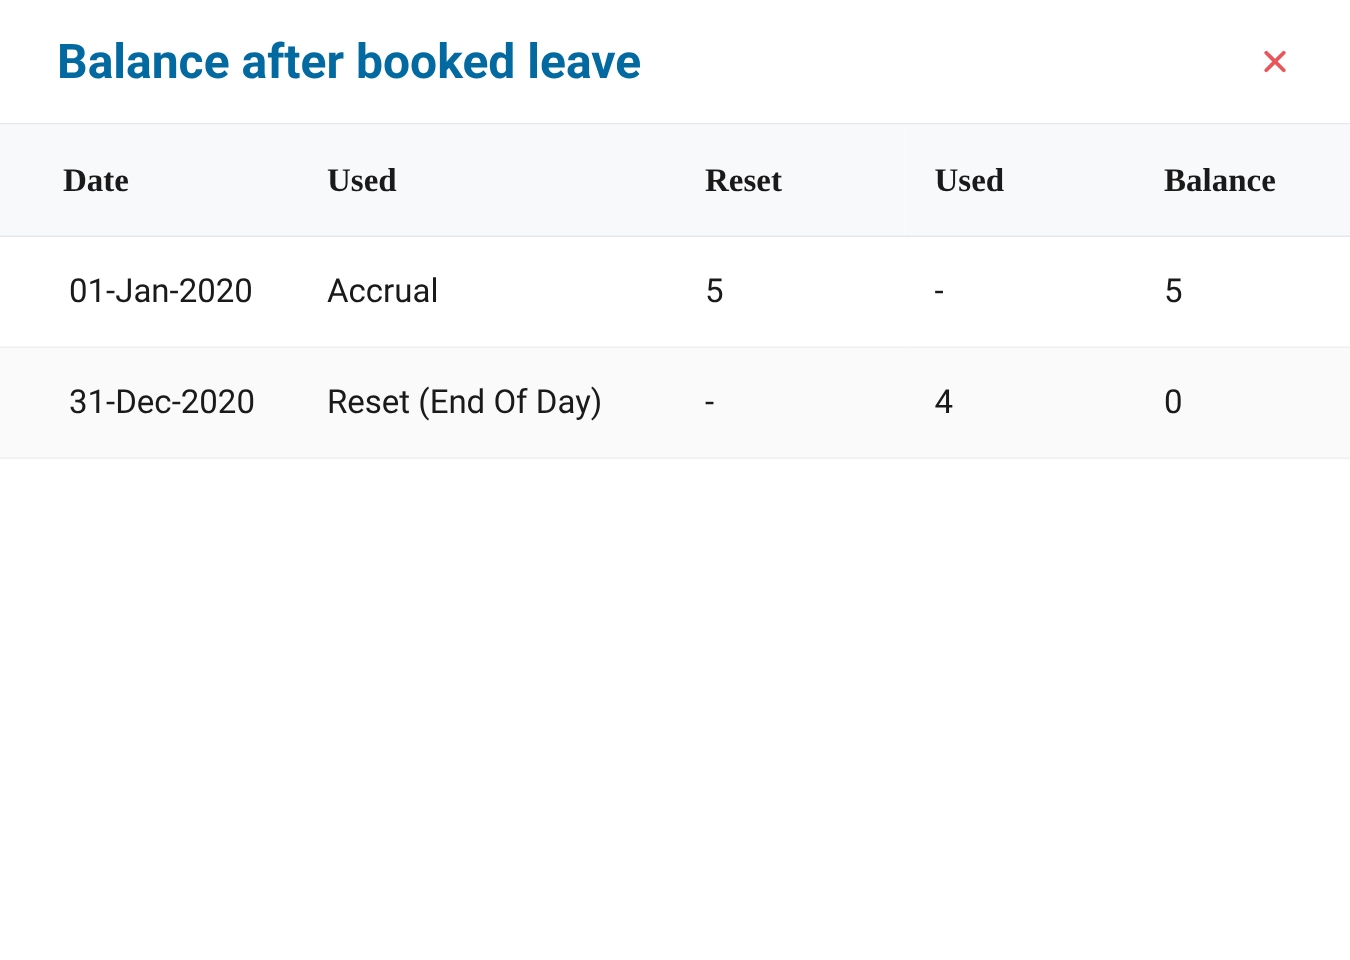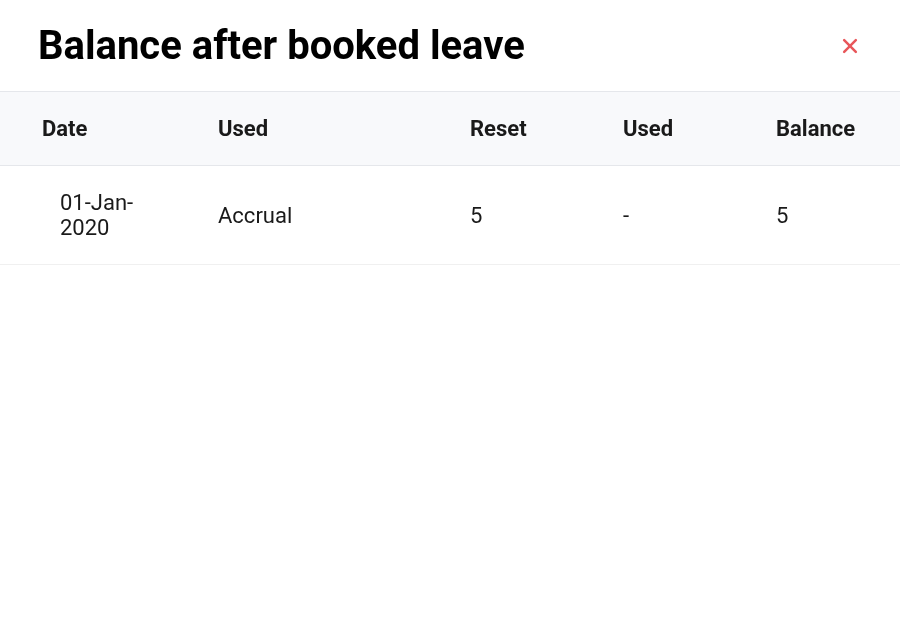--- a/index.html
+++ b/index.html
@@ -19,23 +19,23 @@
       background: #fff;
     }
     .modal-header {
       display: flex;
       justify-content: space-between;
       align-items: center;
       padding: 22px 38px 22px 38px;
       border-bottom: 1px solid #e5e7eb;
     }
     .modal-title {
-      font-size: 40px;
+      font-size: 32px;
       font-weight: 700;
-      color: #000000;
+      color: #0369a1;
     }
     .close-icon {
       cursor: pointer;
       width: 24px;
       height: 24px;
       display: flex;
       align-items: center;
       justify-content: center;
     }
     .close-icon svg {
@@ -49,36 +49,37 @@
     .table thead {
       background: #f8f9fb;
     }
     .table th {
       text-align: left;
       font-size: 22px;
       font-weight: 700;
       color: #1a1a1a;
       padding: 24px 20px;
       border-bottom: 1px solid #e5e7eb;
+      font-family: Liberation Serif, serif;
     }
     .table th:first-child {
       padding-left: 42px;
     }
     .table th:last-child {
     }
     .table td {
       font-size: 22px;
       font-weight: 400;
       color: #1a1a1a;
       padding: 24px 20px;
       border-bottom: 1px solid #f0f0f0;
       vertical-align: middle;
     }
     .table td:first-child {
-      padding-left: 60px;
+      padding-left: 46px;
     }
     .table td:last-child {
       padding-right: 42px;
     }
     .table tbody tr:nth-child(even) {
       background: #fafafa;
     }
     .col-date {
       width: 22%;
     }
@@ -120,15 +121,22 @@
       </tr>
     </thead>
     <tbody>
       <tr>
         <td>01-Jan-2020</td>
         <td>Accrual</td>
         <td>5</td>
         <td>-</td>
         <td>5</td>
       </tr>
+      <tr>
+        <td>31-Dec-2020</td>
+        <td>Reset (End Of Day)</td>
+        <td>-</td>
+        <td>4</td>
+        <td>0</td>
+      </tr>
     </tbody>
   </table>
 </div>
 
 </body></html>

